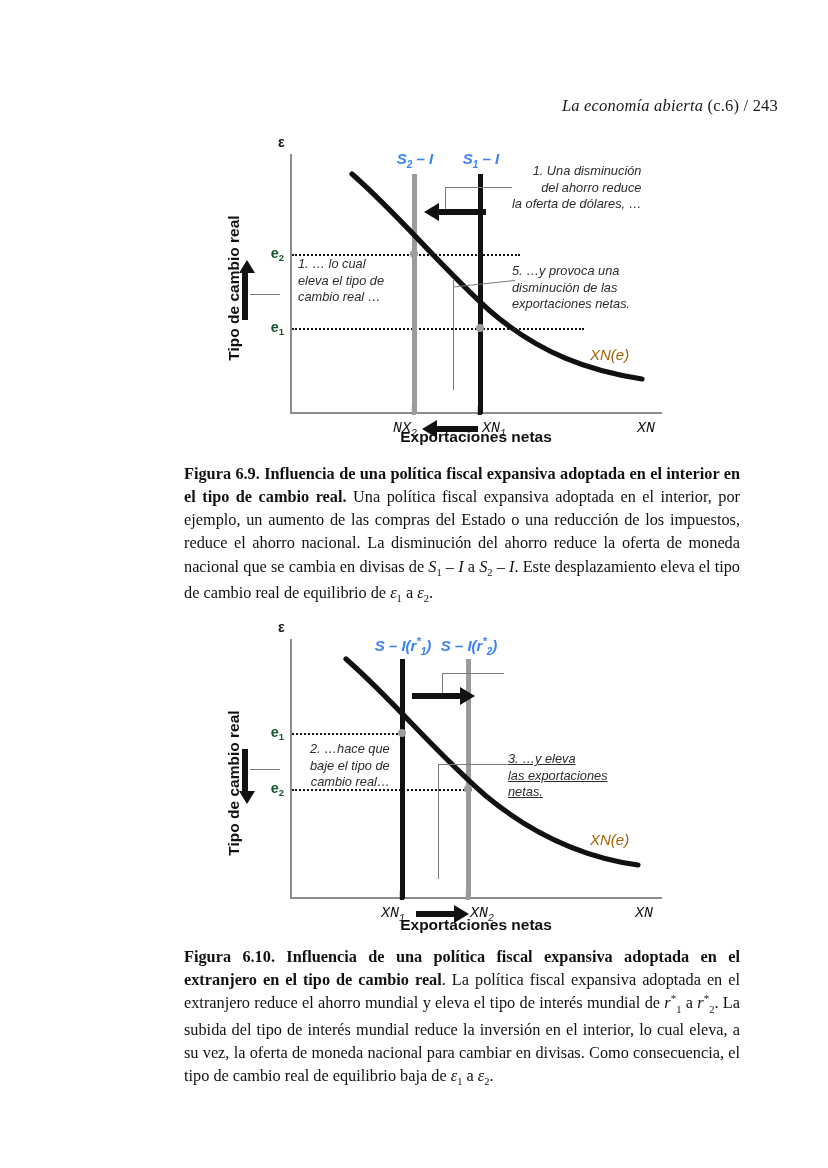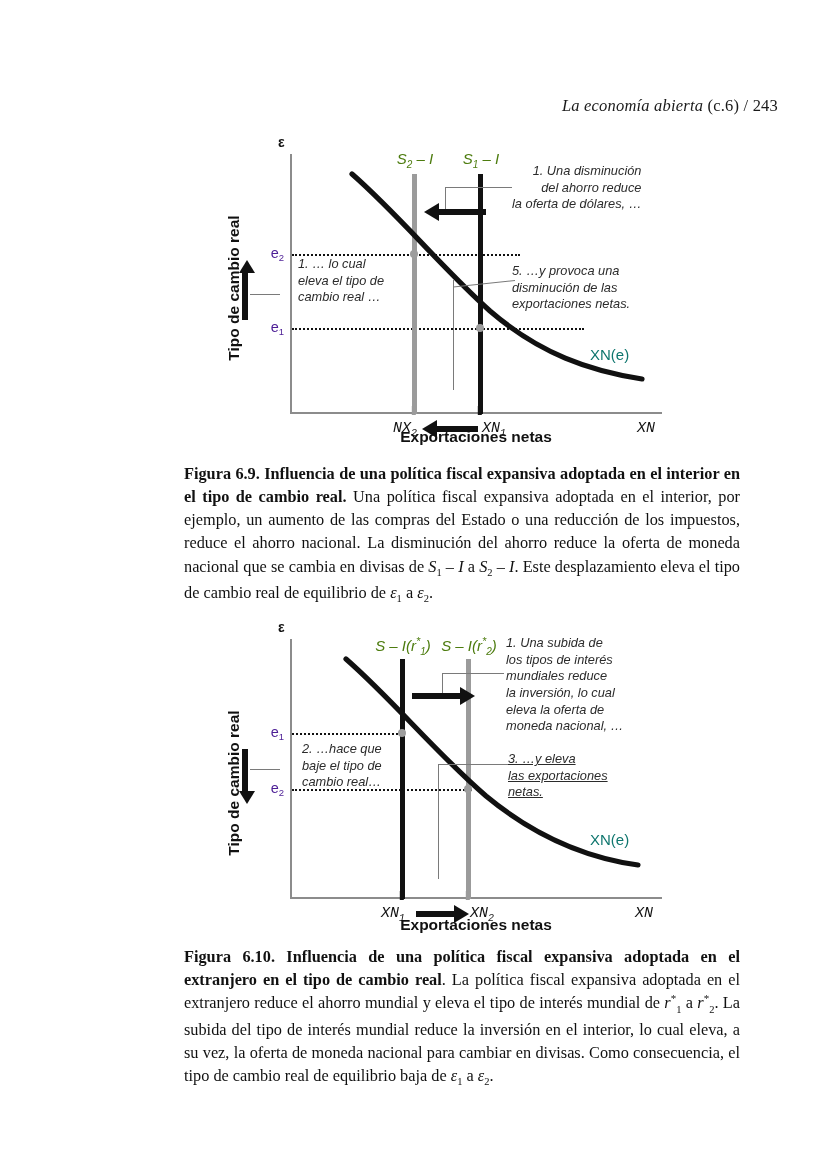--- a/index.html
+++ b/index.html
@@ -64,40 +64,42 @@
   #figure-2 .xlabel{top:293px;}
 
   
   .vline{position:absolute;width:5px;top:28px;bottom:0;}
   .vline.black{background:#111;}
   .vline.gray{background:#9b9b9b;}
 
   .vline-label{
     position:absolute;
     font-family:"Liberation Sans", sans-serif;
-    font-style:italic; font-size:15px; color:#4d7c0f;
+    font-style:italic; font-size:15px; color:#3b82f6;
     white-space:nowrap; transform:translateX(-50%);
     top:4px;
+    font-weight:bold;
   }
   .vline-label sub{font-size:10px;}
   .sup-star{font-size:11px;vertical-align:super;}
 
   
   .curve{position:absolute;left:0;top:0;width:372px;height:268px;overflow:visible;}
 
   
   .dotline{
     position:absolute;height:0;border-top:2.2px dotted #111;
   }
   .eps-tick{
     position:absolute;
     font-family:"Liberation Sans", sans-serif;
-    font-size:14.5px; color:#4c1d95;
+    font-size:14.5px; color:#14532d;
     transform:translate(-100%,-50%);
     white-space:nowrap;
+    font-weight:bold;
   }
   .eps-tick sub{font-size:9.5px;}
 
   
   .xtick{position:absolute;width:4.4px;height:9px;background:#111;bottom:-1px;transform:translateX(-50%);}
   .xtick.gray{background:#9b9b9b;}
 
   .xtick-label{
     position:absolute;
     font-family:Liberation Mono, monospace;
@@ -141,21 +143,21 @@
   }
   .arrowhead.down{
     border-left:8px solid transparent;border-right:8px solid transparent;
     border-top:13px solid #111;
   }
   .vshaft{position:absolute;width:6px;background:#111;}
 
   .curve-label{
     position:absolute;
     font-family:"Liberation Sans", sans-serif;
-    font-size:15px;color:#0f766e;
+    font-style:italic;font-size:15px;color:#a16207;
     white-space:nowrap;
   }
 
   .eqdot{
     position:absolute;width:8px;height:8px;border-radius:50%;
     background:#9d9d9d;transform:translate(-50%,-50%);
   }
 
   
   .caption{
@@ -327,27 +329,21 @@
       <div class="shiftarrow" style="left:126px;top:280px;width:38px;"></div>
       <div class="arrowhead right" style="left:164px;top:274px;"></div>
 
       <div class="curve-label" style="left:300px;top:200px;">XN(e)</div>
 
       <div class="vshaft" style="left:-48px;top:118px;height:44px;"></div>
       <div class="arrowhead down" style="left:-51px;top:160px;"></div>
       <div class="leader h" style="left:-40px;top:138px;width:30px;"></div>
     </div>
 
-    <div class="callout left" style="left:468px;top:12px;">1. Una subida de
-los tipos de interés
-mundiales reduce
-la inversión, lo cual
-eleva la oferta de
-moneda nacional, …</div>
-    <div class="callout left" style="left:264px;top:118px;">2. …hace que
+    <div class="callout left" style="left:272px;top:118px;text-align:right;">2. …hace que
 baje el tipo de
 cambio real…</div>
     <div class="callout left" style="left:470px;top:128px;text-decoration:underline;">3. …y eleva
 las exportaciones
 netas.</div>
   </div>
 
   <div class="caption" id="caption-2">
     <b>Figura 6.10. Influencia de una política fiscal expansiva adoptada en el extranjero en el tipo de cambio real</b><span>. La política fiscal expansiva adoptada en el extranjero reduce el ahorro mundial y eleva el tipo de interés mundial de </span><i>r</i><span class="star">*</span><sub>1</sub><span> a </span><i>r</i><span class="star">*</span><sub>2</sub><span>. La subida del tipo de interés mundial reduce la inversión en el interior, lo cual eleva, a su vez, la oferta de moneda nacional para cambiar en divisas. Como consecuencia, el tipo de cambio real de equilibrio baja de </span><i>ε</i><sub>1</sub><span> a </span><i>ε</i><sub>2</sub><span>.</span>
   </div>

